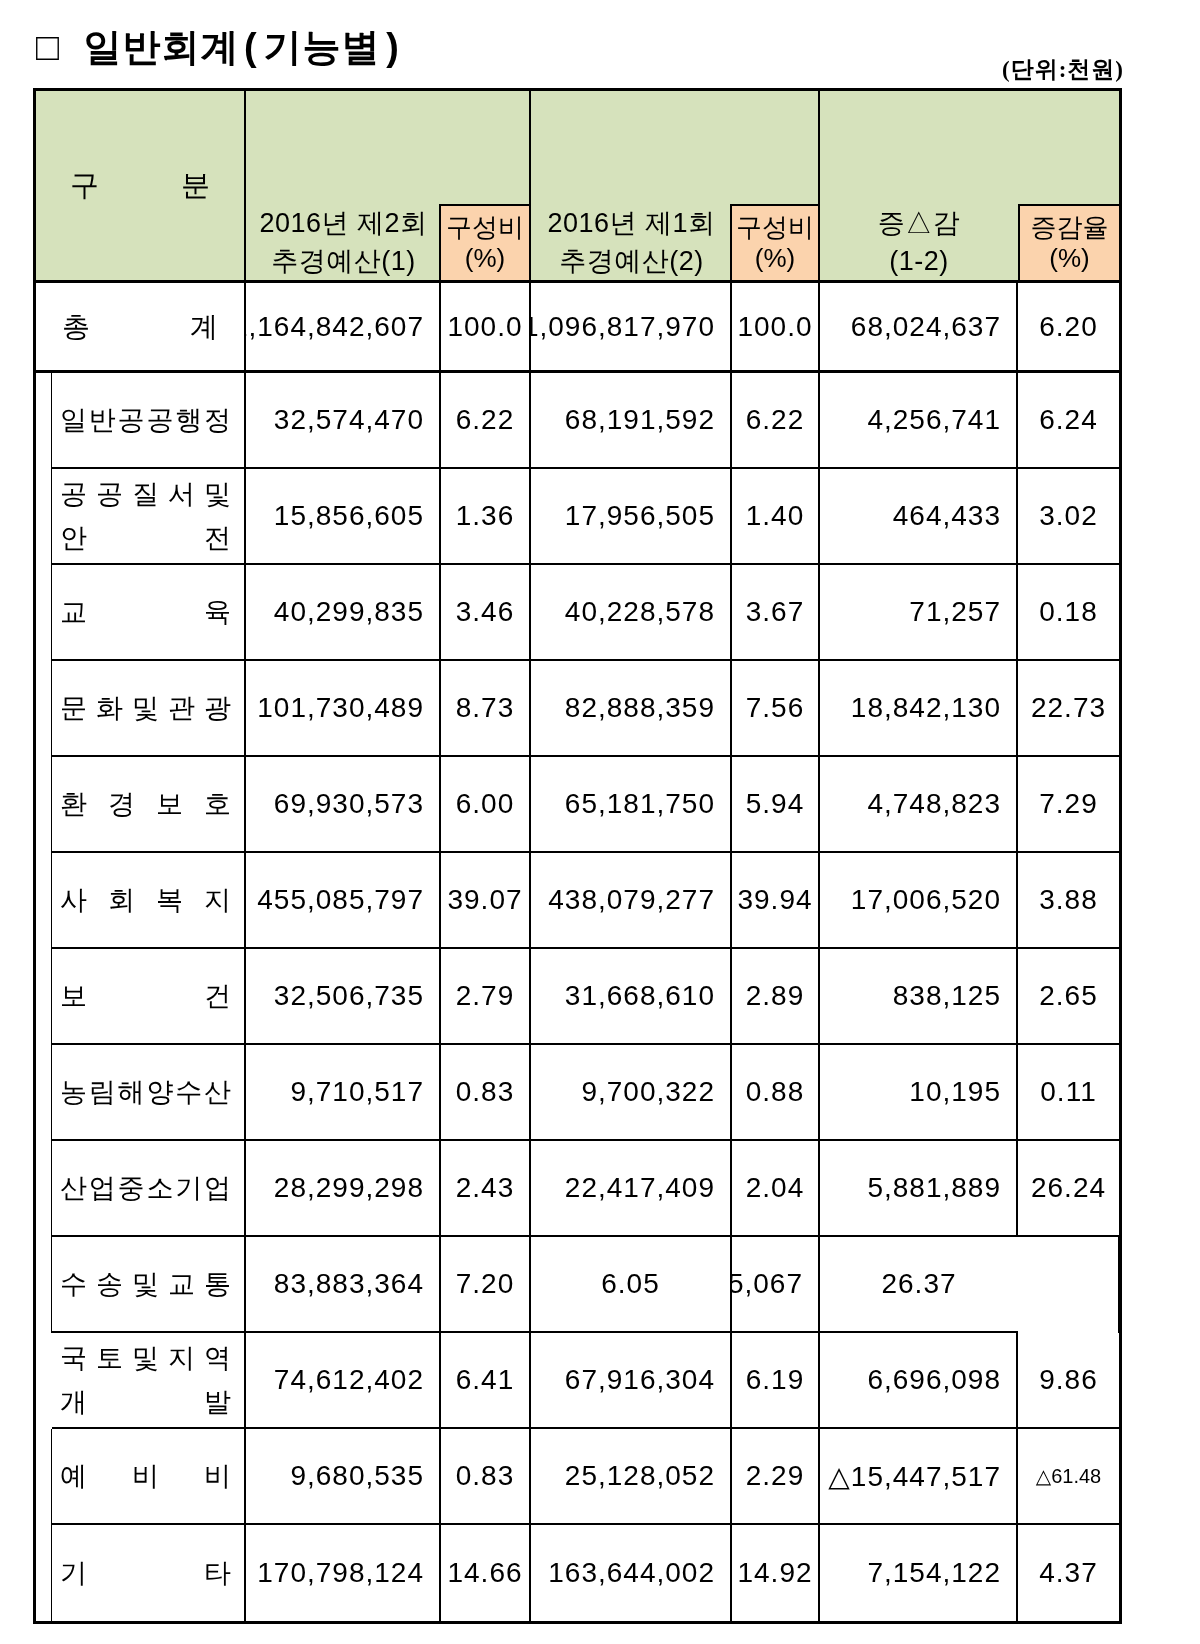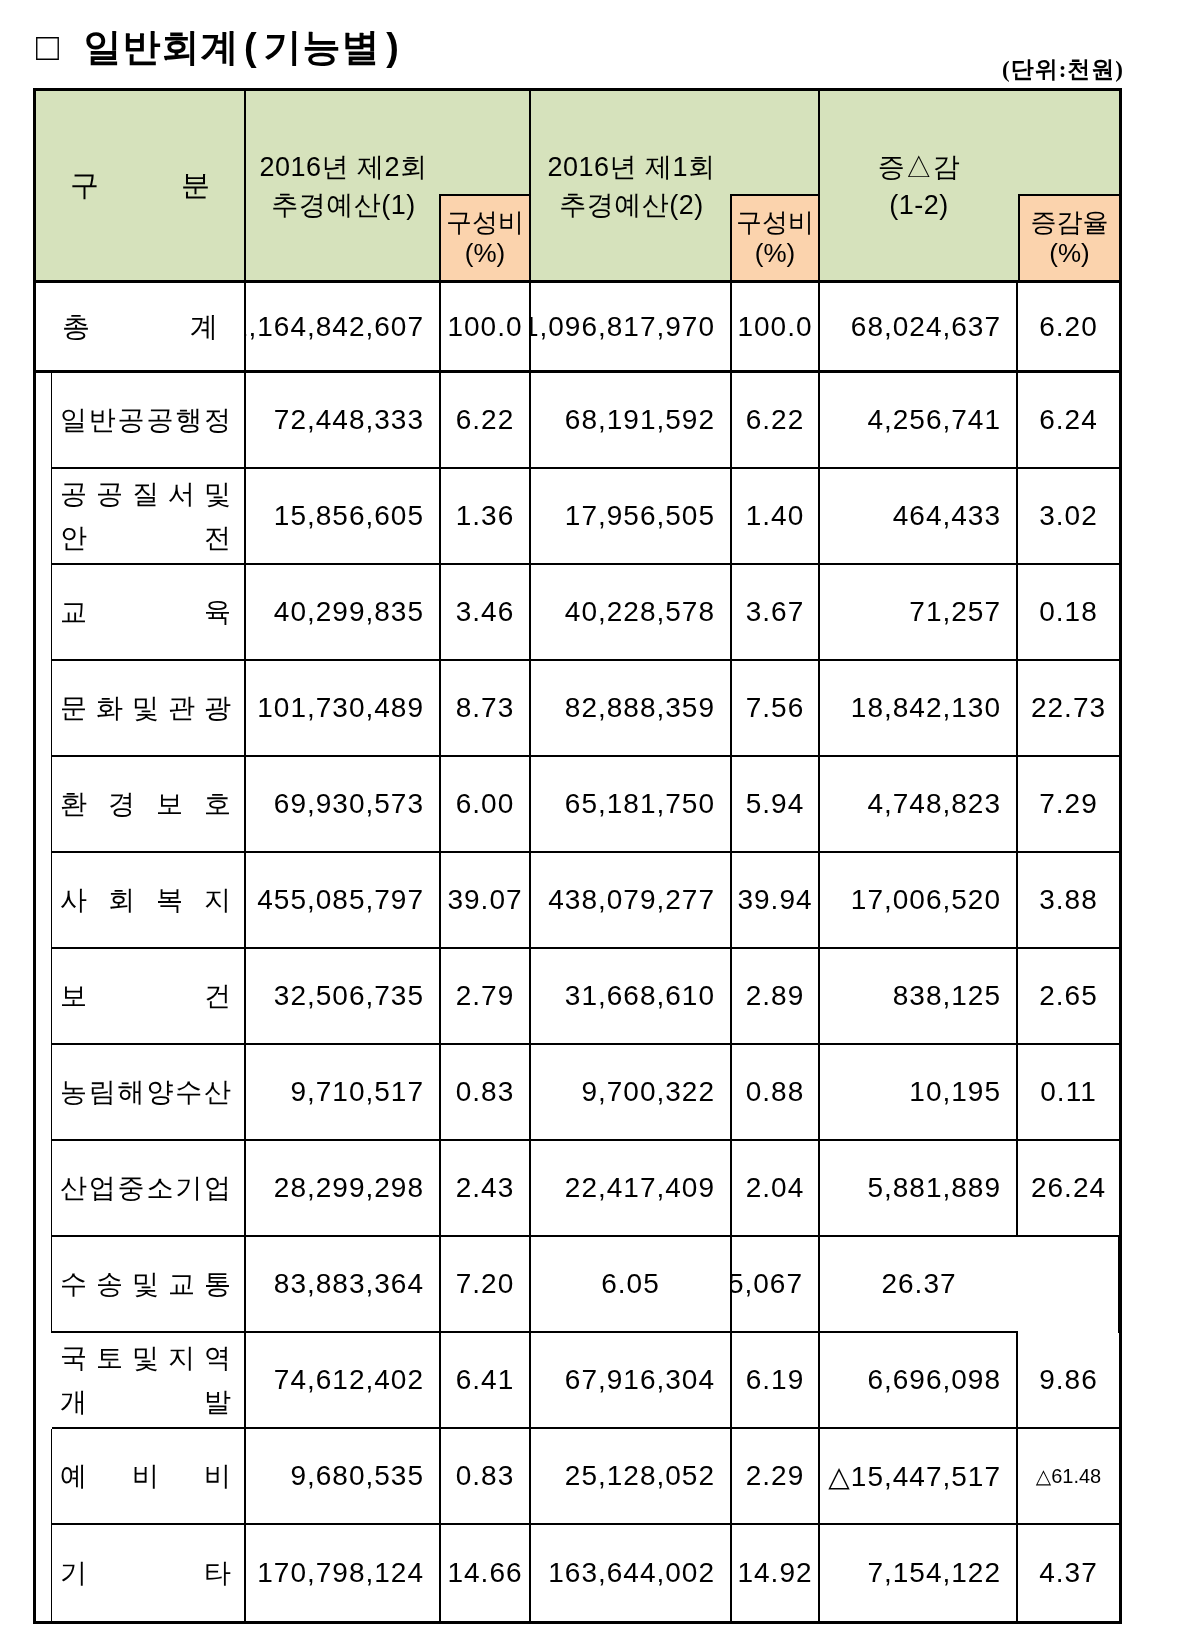--- a/index.html
+++ b/index.html
@@ -44,28 +44,28 @@
   .last-row{border-bottom:none;}
   .strip{border-right-width:1px;border-bottom:none;background:#fff;}
   .gubun-h{
     grid-column:1 / span 2;
     justify-content:space-between;
     padding:0 34px;font-size:29px;
   }
   .group{grid-column:span 2;position:relative;}
   .gtext{
     position:absolute;left:0;top:0;height:100%;
-    display:flex;flex-direction:column;justify-content:center;align-items:center;
+    display:flex;flex-direction:column;justify-content:flex-end;align-items:center;
     font-size:27px;line-height:38px;letter-spacing:0.5px;text-align:center;
   }
   .g1 .gtext{width:195px;}
   .g2 .gtext{width:201px;}
   .g3 .gtext{width:198px;}
   .peach{
-    position:absolute;right:0;bottom:0;height:86px;box-sizing:border-box;
+    position:absolute;right:0;bottom:0;height:76px;box-sizing:border-box;
     background:var(--peach);
     border-left:2px solid var(--line);border-top:2px solid var(--line);
     display:flex;flex-direction:column;justify-content:center;align-items:center;
     font-size:26px;line-height:31px;text-align:center;
   }
   .g1 .peach{width:90px;}
   .g2 .peach{width:88px;}
   .g3 .peach{width:calc(100% - 198px);margin-left:37px;}
   .label-cell{grid-column:2;padding:0 13px 0 8px;font-size:27px;}
   .label-lines{width:100%;display:flex;flex-direction:column;gap:8px;}
@@ -141,21 +141,21 @@
         <div class="justify">
           <span>일</span>
           <span>반</span>
           <span>공</span>
           <span>공</span>
           <span>행</span>
           <span>정</span>
         </div>
       </div>
     </div>
-  <div class="cell num">72,448,333</div>
+  <div class="cell num">32,574,470</div>
   <div class="cell ratio">6.22</div>
   <div class="cell num">68,191,592</div>
   <div class="cell ratio">6.22</div>
   <div class="cell num">4,256,741</div>
   <div class="cell ratio no-r">6.24</div>
 
   <div class="cell strip"></div>
   <div class="cell label-cell">
       <div class="label-lines">
         <div class="justify">

